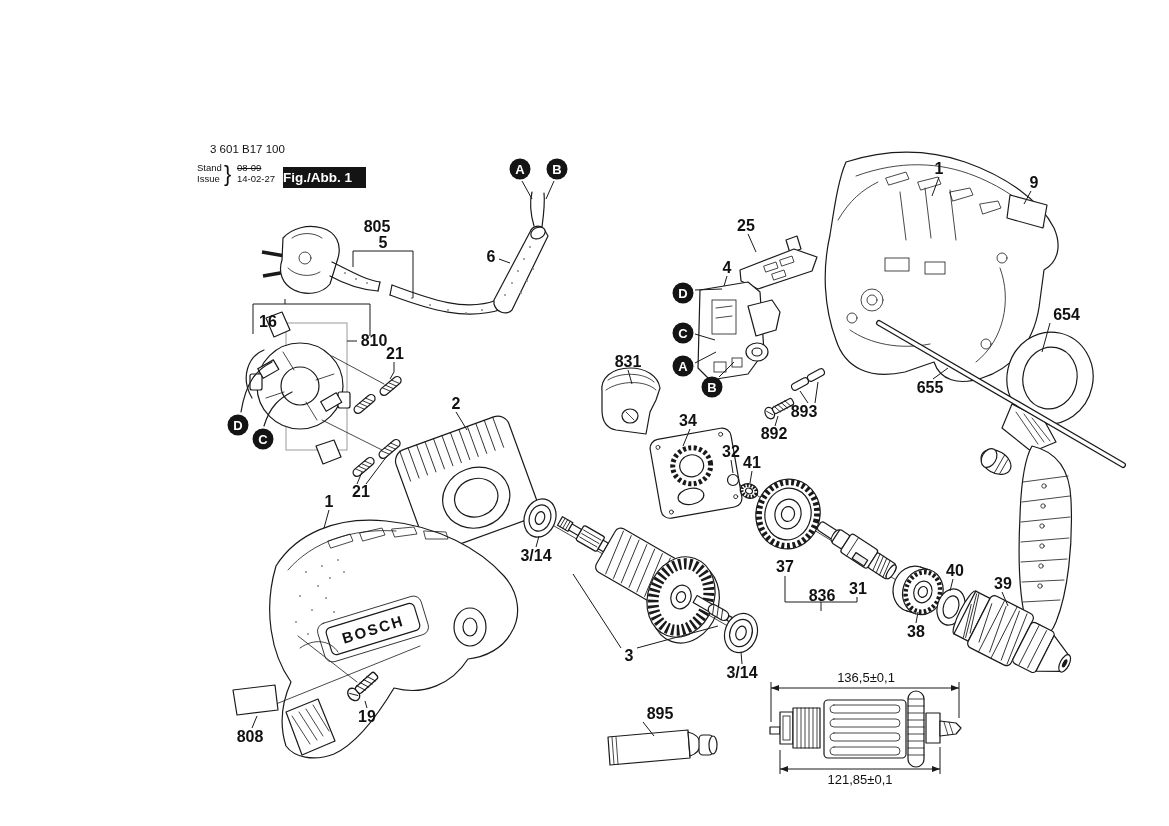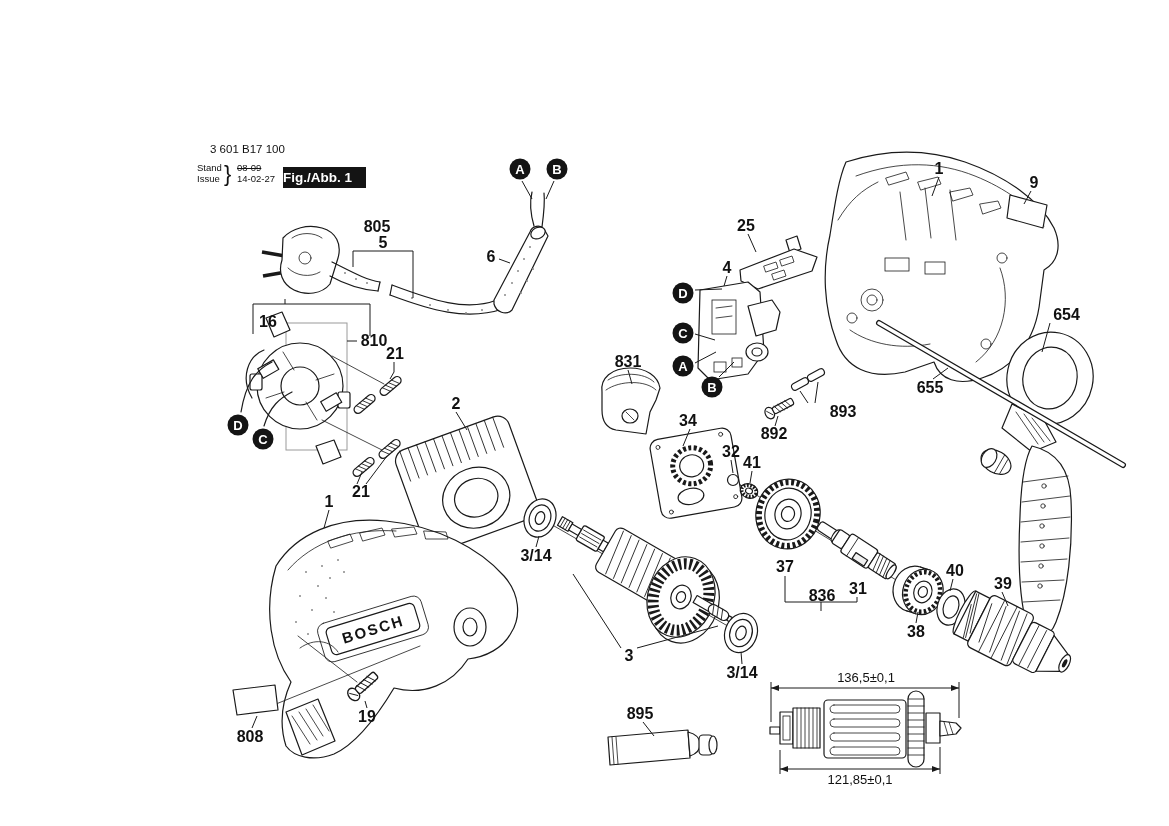--- a/index.html
+++ b/index.html
@@ -509,38 +509,38 @@
       <div class="callout" style="left: 395px; top: 354px;">21</div>
       <div class="callout" style="left: 361px; top: 492px;">21</div>
       <div class="callout" style="left: 456px; top: 404px;">2</div>
       <div class="callout" style="left: 746px; top: 226px;">25</div>
       <div class="callout" style="left: 727px; top: 268px;">4</div>
       <div class="callout" style="left: 628px; top: 362px;">831</div>
       <div class="callout" style="left: 688px; top: 421px;">34</div>
       <div class="callout" style="left: 731px; top: 452px;">32</div>
       <div class="callout" style="left: 752px; top: 463px;">41</div>
       <div class="callout" style="left: 774px; top: 434px;">892</div>
-      <div class="callout" style="left: 843px; top: 412px;">893</div>
+      <div class="callout" style="left: 804px; top: 412px;">893</div>
       <div class="callout" style="left: 939px; top: 169px;">1</div>
       <div class="callout" style="left: 1034px; top: 183px;">9</div>
       <div class="callout" style="left: 1053px; top: 315px; padding-left: 27px;">654</div>
       <div class="callout" style="left: 930px; top: 388px;">655</div>
       <div class="callout" style="left: 536px; top: 556px;">3/14</div>
       <div class="callout" style="left: 629px; top: 656px;">3</div>
       <div class="callout" style="left: 742px; top: 673px;">3/14</div>
       <div class="callout" style="left: 785px; top: 567px;">37</div>
       <div class="callout" style="left: 858px; top: 589px;">31</div>
       <div class="callout" style="left: 822px; top: 596px;">836</div>
       <div class="callout" style="left: 916px; top: 632px;">38</div>
       <div class="callout" style="left: 955px; top: 571px;">40</div>
       <div class="callout" style="left: 1003px; top: 584px;">39</div>
       <div class="callout" style="left: 329px; top: 502px;">1</div>
       <div class="callout" style="left: 367px; top: 717px;">19</div>
       <div class="callout" style="left: 250px; top: 737px;">808</div>
-      <div class="callout" style="left: 640px; top: 714px;">895</div>
+      <div class="callout" style="left: 660px; top: 714px;">895</div>
     </div>
 
   <div>
       <div class="marker" style="left: 520px; top: 169px;">A</div>
       <div class="marker" style="left: 557px; top: 169px;">B</div>
       <div class="marker" style="left: 238px; top: 425px;">D</div>
       <div class="marker" style="left: 263px; top: 439px;">C</div>
       <div class="marker" style="left: 683px; top: 293px;">D</div>
       <div class="marker" style="left: 683px; top: 333px;">C</div>
       <div class="marker" style="left: 683px; top: 366px;">A</div>

